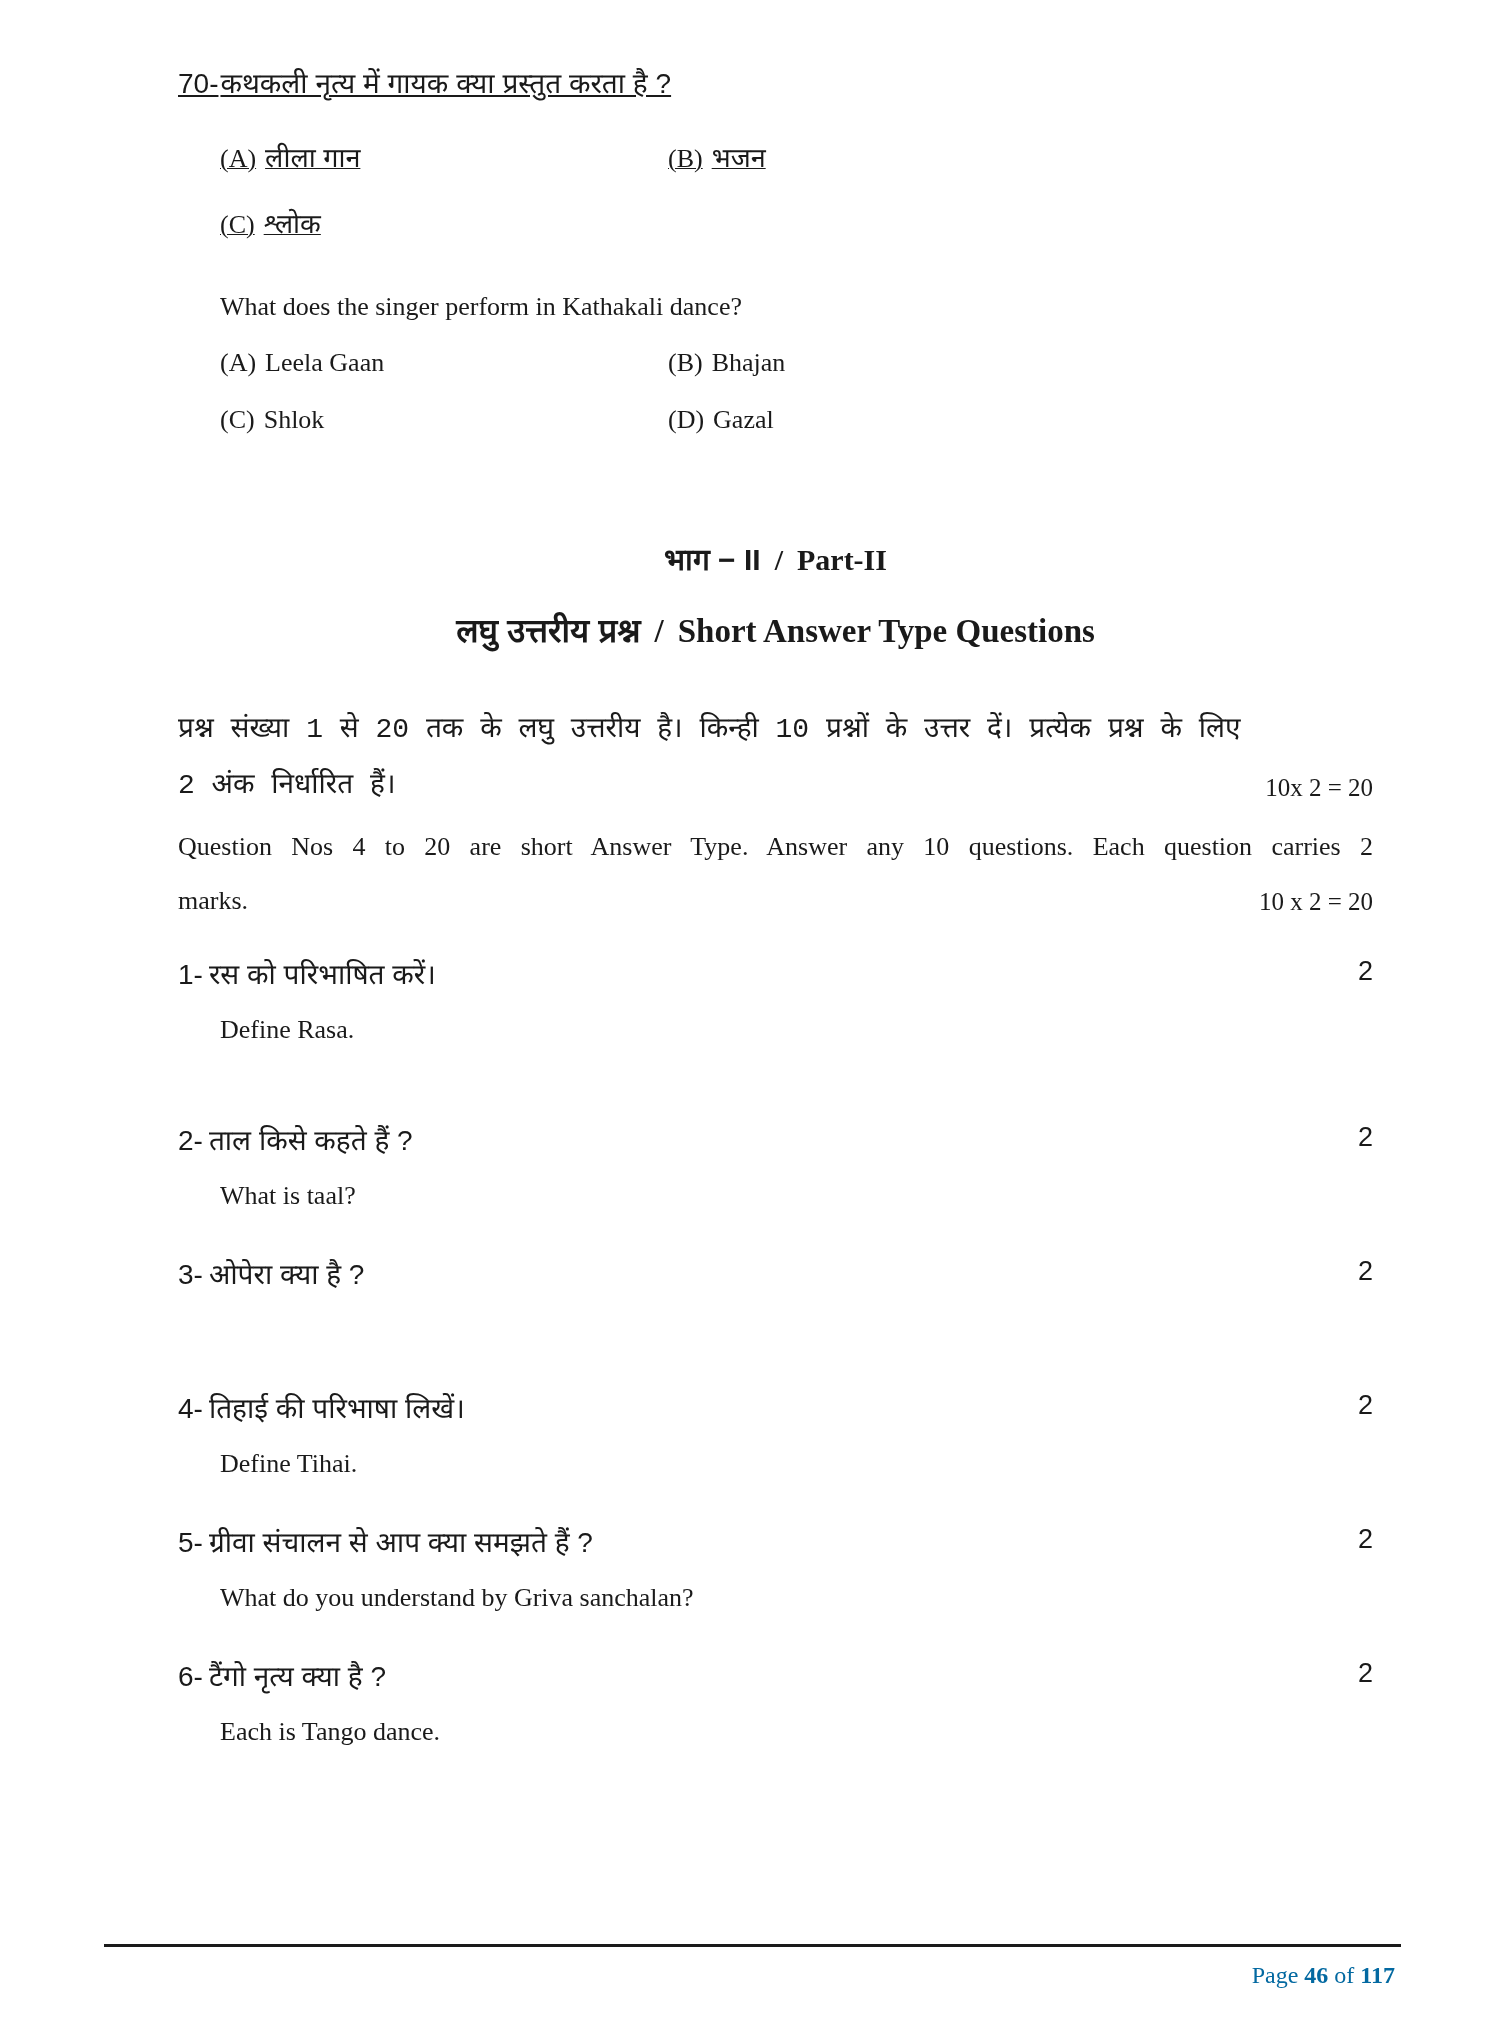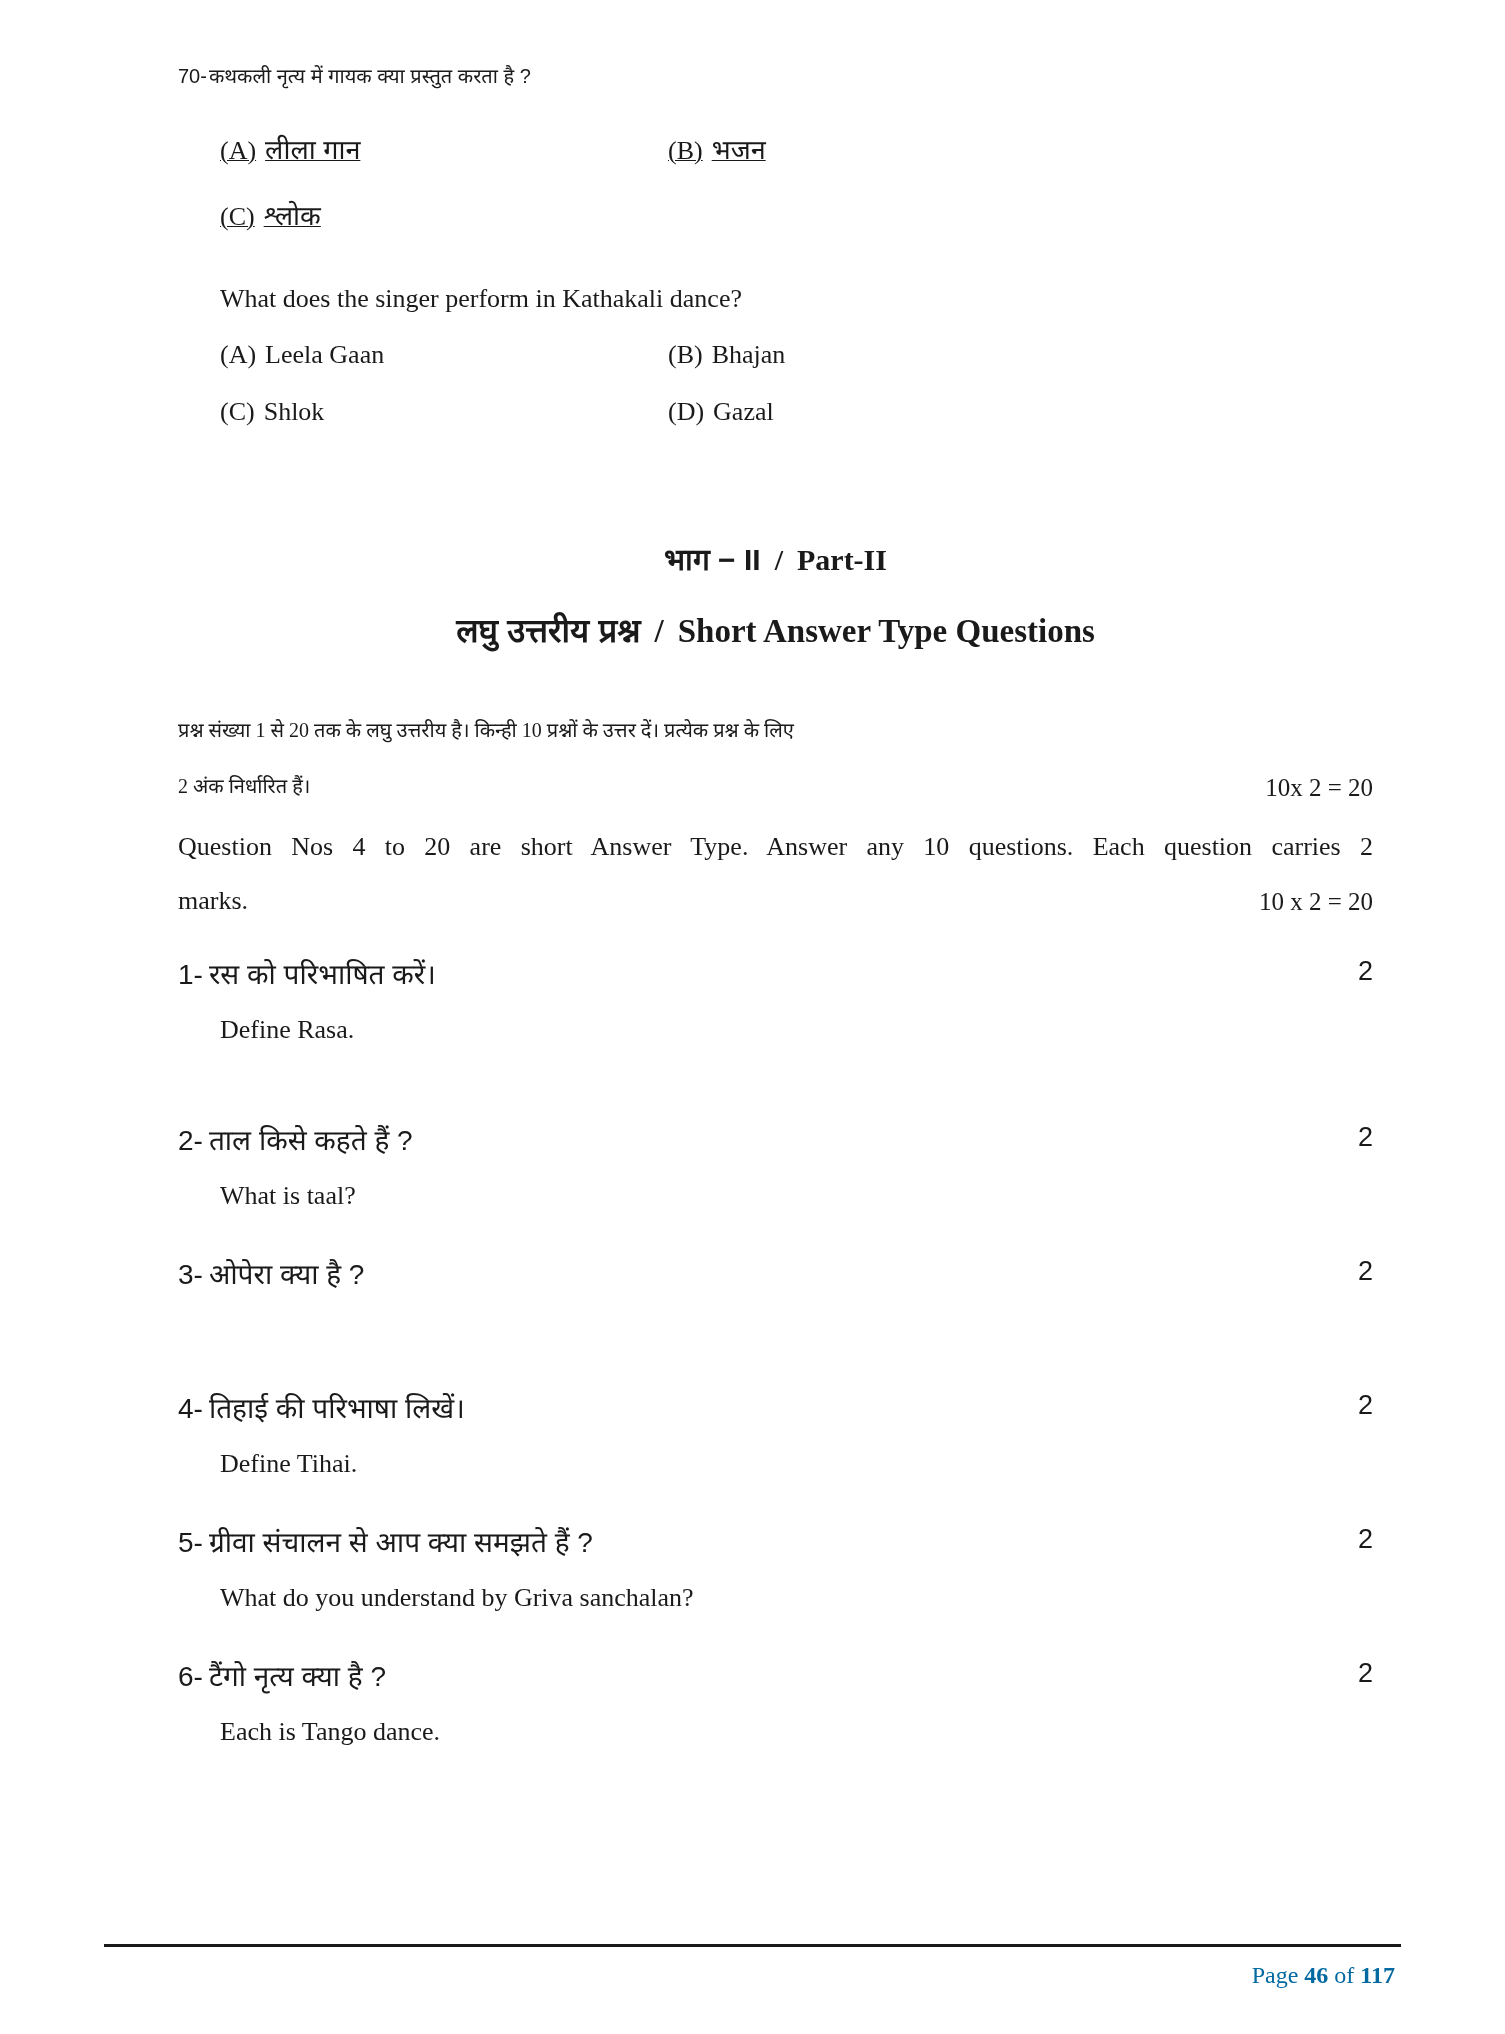--- a/index.html
+++ b/index.html
@@ -28,24 +28,25 @@
 
   
   .mcq-block {
     position: absolute;
     left: 0;
     top: 52px;
     width: 1195px;
   }
   .q-stem-hindi {
     font-family: "Liberation Sans", "DejaVu Sans", sans-serif;
-    font-size: 20px;
+    font-size: 28px;
     line-height: 40px;
-    margin: 4px 0 34px 0;
-    white-space: nowrap;
+    margin: 12px 0 34px 0;
+    white-space: nowrap;
+    text-decoration: underline;
   }
   .q-stem-hindi .qnum { margin-right: 2px; }
 
   .opt-row {
     display: flex;
     margin: 0 0 0 0;
     padding-left: 42px;
     box-sizing: border-box;
   }
   .opt-row.hindi-row { height: 66px; align-items: flex-start; text-decoration: underline; }
@@ -104,22 +105,22 @@
   .sub-heading .en {
     font-size: 33px;
   }
 
   
   .instr {
     margin: 0;
     position: relative;
   }
   .instr-hi-line {
-    font-family: Liberation Serif, serif;
-    font-size: 20px;
+    font-family: Liberation Mono, monospace;
+    font-size: 28px;
     line-height: 56px;
     white-space: nowrap;
   }
   .instr-en-line {
     font-family: "Liberation Serif", "DejaVu Serif", serif;
     font-size: 26px;
     line-height: 54px;
     white-space: nowrap;
   }
   .instr-en-justify {

